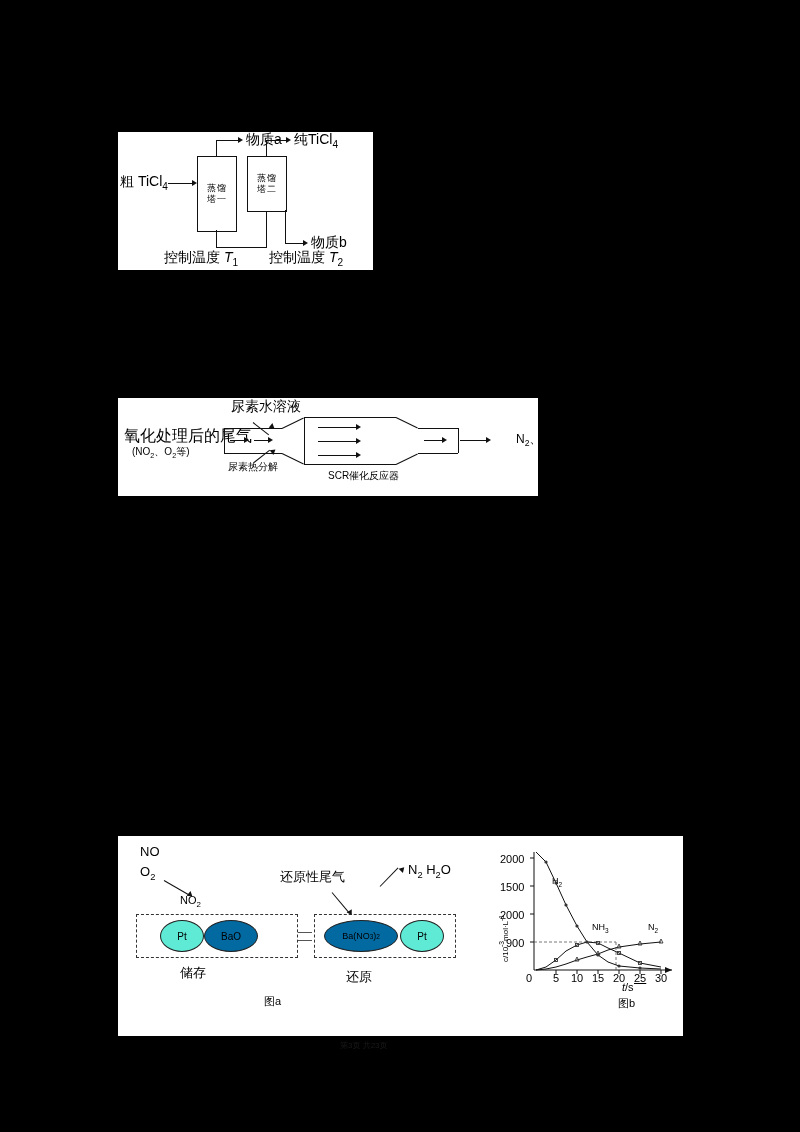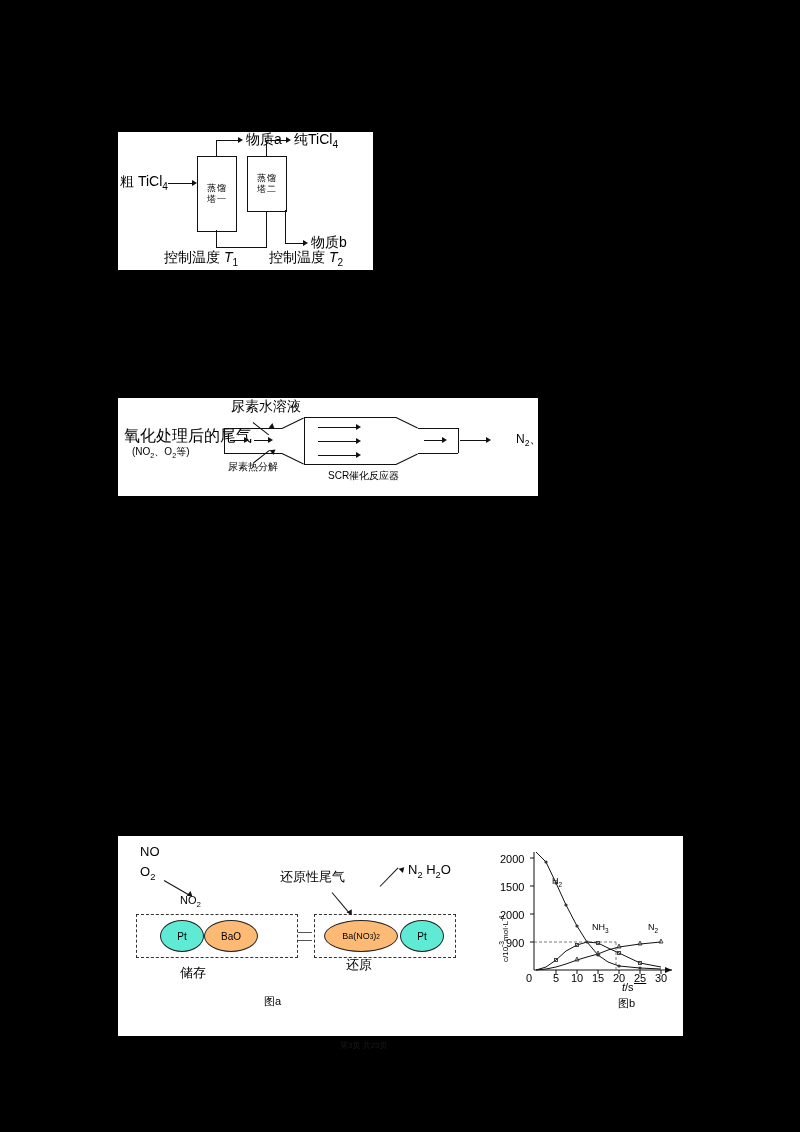--- a/index.html
+++ b/index.html
@@ -73,21 +73,21 @@
     border: 1px dashed #333;
   }
   .ellipse {
     position: absolute;
     border: 1px solid #222;
     border-radius: 50%;
     display: flex;
     align-items: center;
     justify-content: center;
     font-size: 10px;
-    background: #fdba74;
+    background: #0369a1;
   }
   .ellipse.grey { background: #5eead4; }
   .big-lbl { position: absolute; font-size: 13px; white-space: nowrap; }
   .mid-lbl { position: absolute; font-size: 11px; white-space: nowrap; }
 
   
   #chart-wrap { position: absolute; left: 378px; top: 8px; width: 185px; height: 175px; }
   #chart-axes { position: absolute; left: 0; top: 0; }
   .axis-tick-lbl { position: absolute; font-size: 11px; white-space: nowrap; }
   .chart-series-lbl { position: absolute; font-size: 9px; white-space: nowrap; }
@@ -216,21 +216,21 @@
     <div class="ellipse grey" style="left:42px; top:84px; width:42px; height:30px;">Pt</div>
     <div class="ellipse" style="left:86px; top:84px; width:52px; height:30px;">BaO</div>
     <div class="big-lbl" style="left:62px; top:128px;">储存</div>
 
     <div class="hline" style="left:180px; top:96px; width:14px; background:#555;"></div>
     <div class="hline" style="left:180px; top:104px; width:14px; background:#555;"></div>
 
     <div class="dash-box" style="left:196px; top:78px; width:140px; height:42px;"></div>
     <div class="ellipse" style="left:206px; top:84px; width:72px; height:30px; font-size:9px;">Ba(NO<sub>3</sub>)<sub>2</sub></div>
     <div class="ellipse grey" style="left:282px; top:84px; width:42px; height:30px;">Pt</div>
-    <div class="big-lbl" style="left:228px; top:120px;">还原</div>
+    <div class="big-lbl" style="left:228px; top:132px;">还原</div>
 
     <div class="big-lbl" style="left:162px; top:32px;">还原性尾气</div>
     <div class="diag" style="left:214px; top:56px; width:26px; transform: rotate(50deg);"></div>
     <div class="arrow-r" style="left:230px; top:74px; transform: rotate(58deg);"></div>
 
     <div class="diag" style="left:262px; top:50px; width:26px; transform: rotate(-46deg);"></div>
     <div class="arrow-r" style="left:282px; top:30px; transform: rotate(-46deg);"></div>
     <div class="big-lbl" style="left:290px; top:26px;">N<sub>2</sub> H<sub>2</sub>O</div>
 
     <div class="caption" style="left:146px; top:158px;">图a</div>

